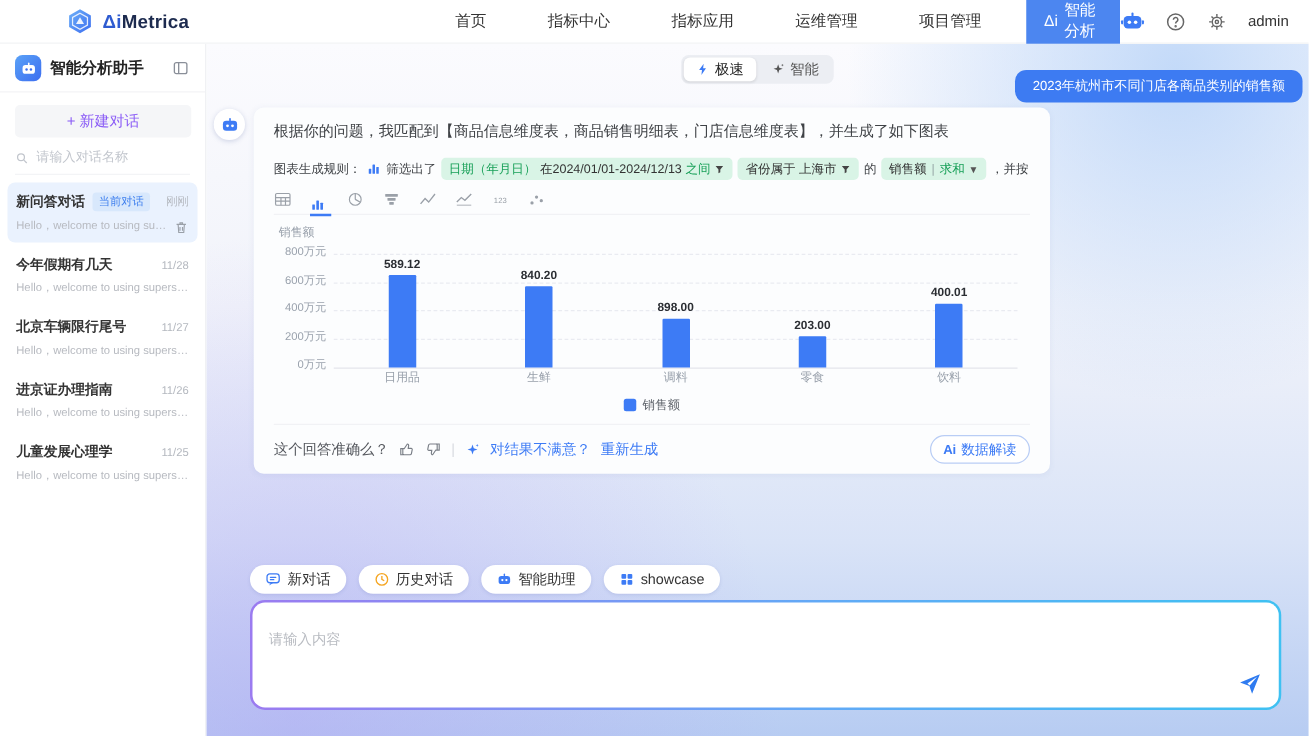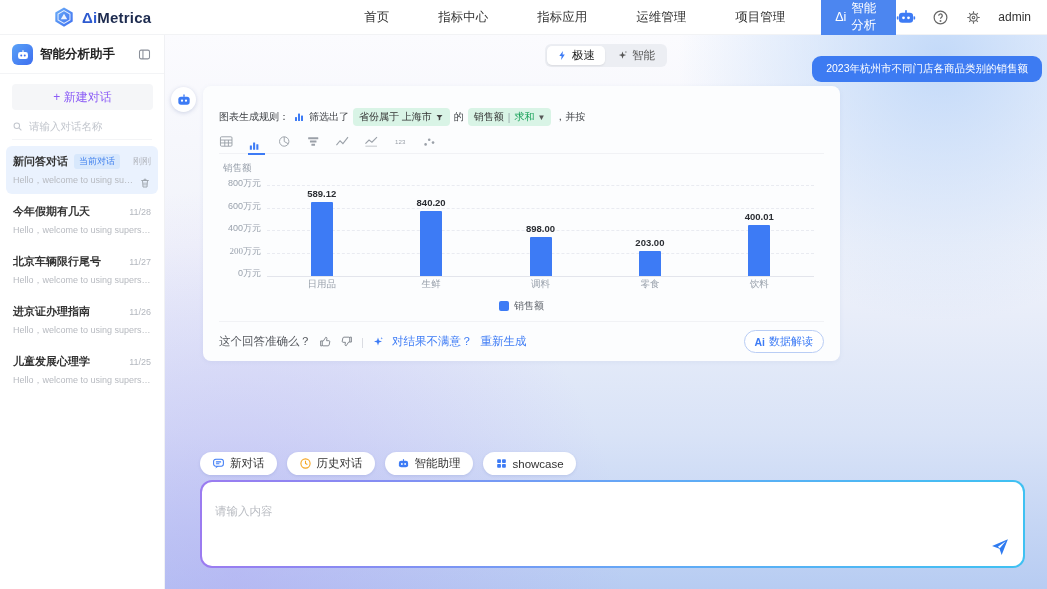--- a/index.html
+++ b/index.html
@@ -277,32 +277,43 @@
     <div class="assist-avatar">
       <svg viewBox="0 0 24 24">
           <rect x="3.5" y="7" width="17" height="12" rx="4" fill="currentColor"></rect>
           <circle cx="9" cy="13" r="1.7" fill="#fff"></circle>
           <circle cx="15" cy="13" r="1.7" fill="#fff"></circle>
           <rect x="11" y="3.5" width="2" height="4" rx="1" fill="currentColor"></rect>
         </svg>
     </div>
 
     <div class="card">
+      <div class="intro">根据你的问题，我匹配到【商品信息维度表，商品销售明细表，门店信息维度表】，并生成了如下图表</div>
 
       <div class="rules">
         <span>图表生成规则：</span>
         <span class="ic-mini">
             <svg viewBox="0 0 24 24" fill="currentColor">
               <rect x="4" y="12" width="4" height="8" rx="1"></rect>
               <rect x="10" y="5" width="4" height="15" rx="1"></rect>
               <rect x="16" y="9" width="4" height="11" rx="1"></rect>
             </svg>
           </span>
         <span>筛选出了</span>
         <span class="tag">
+          <span class="green">日期（年月日）</span>
+            <span>在2024/01/01-2024/12/13</span>
+            <span class="green">之间</span>
+          <span class="ic-funnel">
+              <svg viewBox="0 0 24 24" fill="currentColor">
+                <path d="M4 5h16l-6 7v6l-4 2v-8L4 5z"></path>
+              </svg>
+            </span>
+        </span>
+        <span class="tag">
           <span>省份属于 上海市</span>
           <span class="ic-funnel">
               <svg viewBox="0 0 24 24" fill="currentColor">
                 <path d="M4 5h16l-6 7v6l-4 2v-8L4 5z"></path>
               </svg>
             </span>
         </span>
         <span>的</span>
         <span class="tag">
           <span>销售额</span>
@@ -364,21 +375,21 @@
               <circle cx="15.3" cy="10.5" r="1.8"></circle>
             </svg>
           </span>
         </div>
 
       <div class="chart-wrap">
         <div class="y-title">销售额</div>
         <div class="chart-area" id="chart-area">
             <div class="ytick" style="bottom: -4px;">0万元</div>
             <div class="gridline" style="bottom: 22.5px;"></div>
-            <div class="ytick" style="bottom: 18.5px; font-family: Liberation Serif, serif;">200万元</div>
+            <div class="ytick" style="bottom: 18.5px;">200万元</div>
             <div class="gridline" style="bottom: 45px;"></div>
             <div class="ytick" style="bottom: 41px;">400万元</div>
             <div class="gridline" style="bottom: 67.5px;"></div>
             <div class="ytick" style="bottom: 63.5px;">600万元</div>
             <div class="gridline" style="bottom: 90px;"></div>
             <div class="ytick" style="bottom: 86px;">800万元</div>
             <div class="bar" style="left: 10%; height: 74.25px; background: rgb(61, 123, 245);"></div>
             <div class="bar-label" style="left: 10%; bottom: 77.25px;">589.12</div>
             <div class="xlabel" style="left: 10%;">日用品</div>
             <div class="bar" style="left: 30%; height: 65.25px; background: rgb(61, 123, 245);"></div>

